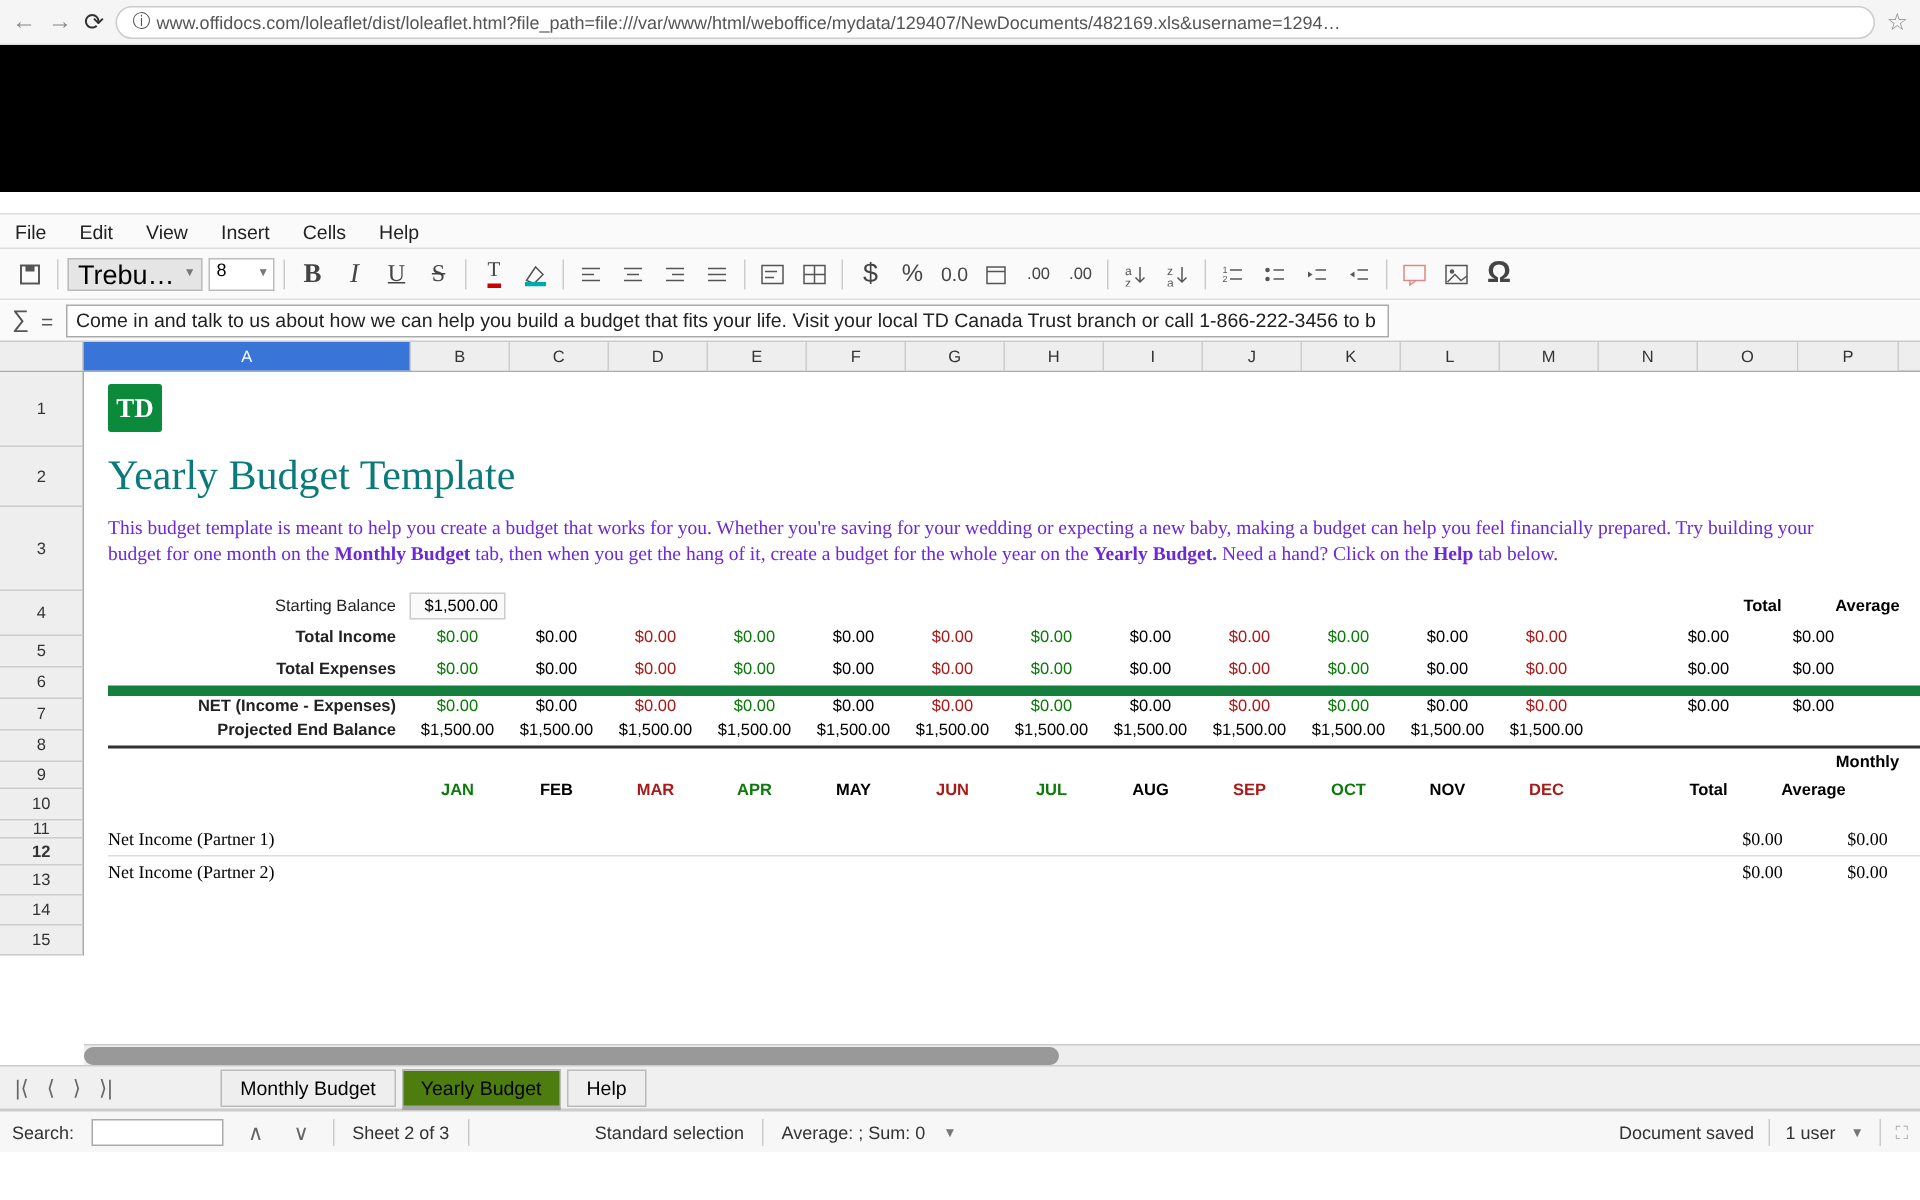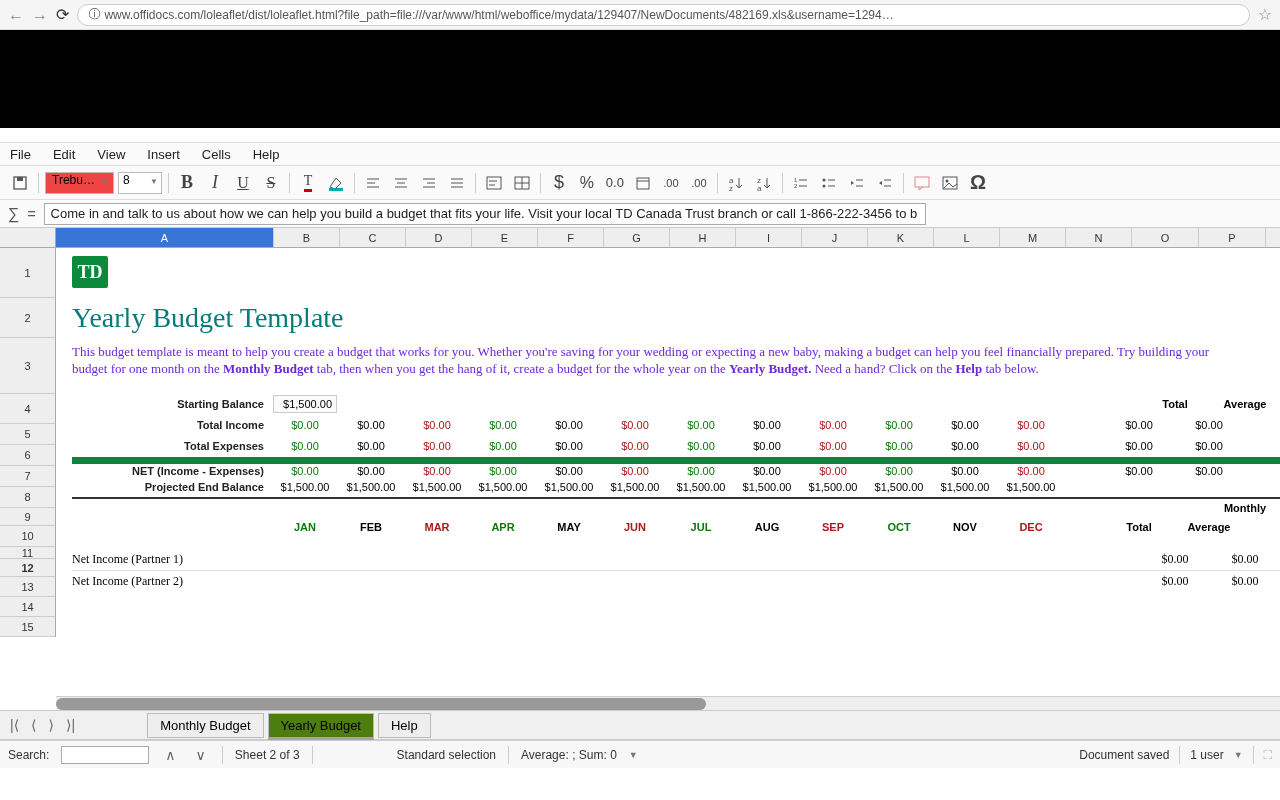--- a/index.html
+++ b/index.html
@@ -9,21 +9,21 @@
 .browser-bar .nav-btn.active { color: #333; }
 .url-box { flex: 1; height: 22px; border: 1px solid #ccc; border-radius: 11px; padding: 0 10px; display: flex; align-items: center; background: #fff; font-size: 12px; color: #555; }
 .url-box .info-icon { margin-right: 4px; font-size: 12px; }
 .black-banner { height: 98px; background: #000; }
 .white-gap { height: 14px; background: #fff; }
 .menubar { height: 24px; background: #fafafa; border-top: 1px solid #ddd; border-bottom: 1px solid #ddd; display: flex; align-items: center; padding: 0 10px; gap: 22px; font-size: 13px; color: #222; }
 .menubar span { cursor: pointer; }
 .toolbar { height: 34px; background: #fafafa; border-bottom: 1px solid #ddd; display: flex; align-items: center; padding: 0 8px; gap: 4px; }
 .tool-btn { display: flex; align-items: center; justify-content: center; width: 24px; height: 24px; color: #444; cursor: pointer; font-size: 14px; }
 .tool-sep { width: 1px; height: 20px; background: #ccc; margin: 0 2px; }
-.font-select { border: 1px solid #bbb; height: 22px; padding: 0 18px 0 6px; font-size: 12px; background: #ef4444; position: relative; }
+.font-select { border: 1px solid #bbb; height: 22px; padding: 0 18px 0 6px; font-size: 18px; background: #e5e5e5; position: relative; }
 .font-select::after { content: "▼"; position: absolute; right: 4px; top: 4px; font-size: 8px; color: #777; }
 .size-select { border: 1px solid #bbb; height: 22px; width: 44px; padding: 0 4px; font-size: 12px; background: #fff; position: relative; }
 .size-select::after { content: "▼"; position: absolute; right: 3px; top: 4px; font-size: 8px; color: #777; }
 .formula-bar { height: 28px; background: #fafafa; border-bottom: 1px solid #ccc; display: flex; align-items: center; padding: 0 8px; gap: 8px; }
 .formula-bar .sigma { font-size: 16px; color: #555; }
 .formula-bar .equals { font-size: 14px; color: #555; }
 .formula-input { flex: 0 0 882px; height: 22px; border: 1px solid #aaa; background: #fff; padding: 0 6px; font-size: 13px; color: #222; display: flex; align-items: center; }
 .sheet-area { position: relative; background: #fff; height: 482px; overflow: hidden; }
 .col-headers { display: flex; height: 20px; background: #eee; border-bottom: 1px solid #aaa; font-size: 11px; color: #333; }
 .corner-cell { width: 56px; border-right: 1px solid #aaa; background: #eee; }
@@ -285,21 +285,21 @@
       </div>
     <div class="cells">
       <div class="doc-content">
         <div class="td-logo">TD</div>
         <div class="doc-title">Yearly Budget Template</div>
         <div class="doc-para">
           <span>This budget template is meant to help you create a budget that works for you. Whether you're saving for your wedding or expecting a new baby, making a budget can help you feel financially prepared. Try building your budget for one month on the </span><b>Monthly Budget</b><span> tab, then when you get the hang of it, create a budget for the whole year on the </span><b>Yearly Budget.</b><span> Need a hand? Click on the </span><b>Help</b><span> tab below.</span>
         </div>
         <div class="data-table">
           <div class="data-row">
-            <div class="rlabel" style="font-weight:bold">Starting Balance</div>
+            <div class="rlabel" style="font-weight:normal">Starting Balance</div>
             <div class="mcell"><span class="balance-input">$1,500.00</span></div>
             <div style="flex:1"></div>
             <div class="tcell" style="font-weight:bold">Total</div>
             <div class="tcell" style="font-weight:bold">Average</div>
           </div>
           <div class="data-row" id="income-row">
               <div class="rlabel">Total Income</div>
               <div class="mcell green">$0.00</div>
               <div class="mcell">$0.00</div>
               <div class="mcell red">$0.00</div>

